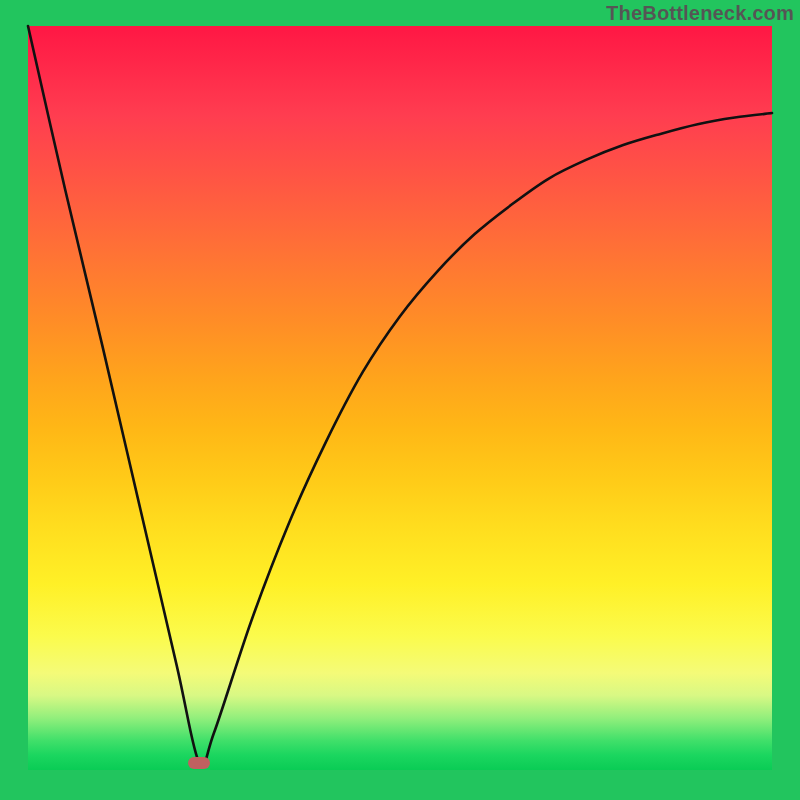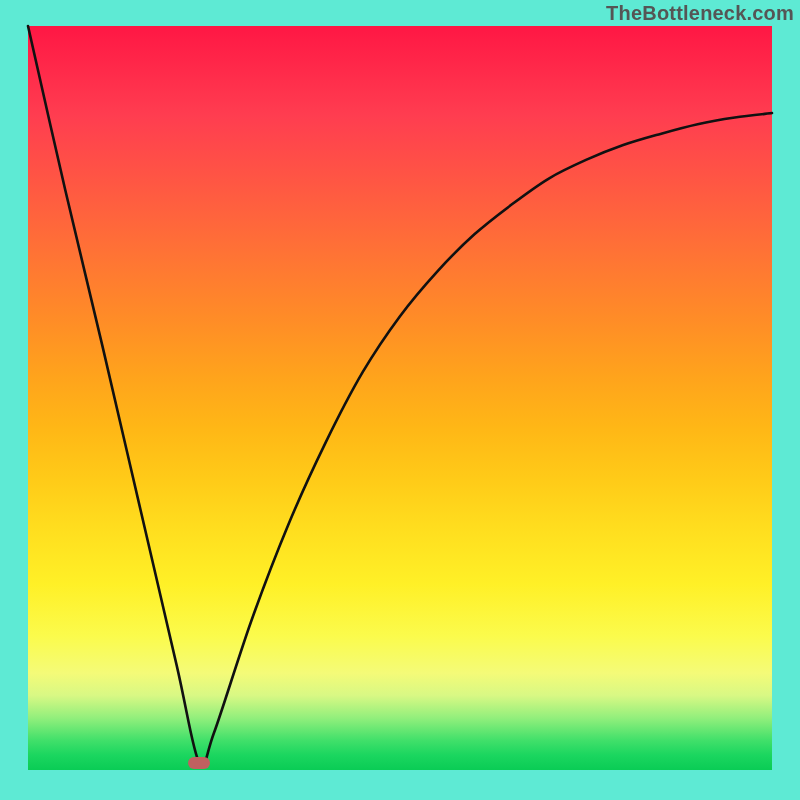--- a/index.html
+++ b/index.html
@@ -8,21 +8,21 @@
     width: 800px;
     height: 800px;
     overflow: hidden;
     background: #000;
     font-family: Arial, Helvetica, sans-serif;
   }
   .frame {
     position: relative;
     width: 800px;
     height: 800px;
-    background: #5eead4;
+    background: #22c55e;
   }
   .plot-area {
     position: absolute;
     left: 28px;
     top: 26px;
     width: 744px;
     height: 744px;
     
     background: linear-gradient(to bottom,
       #ff1744 0%,

